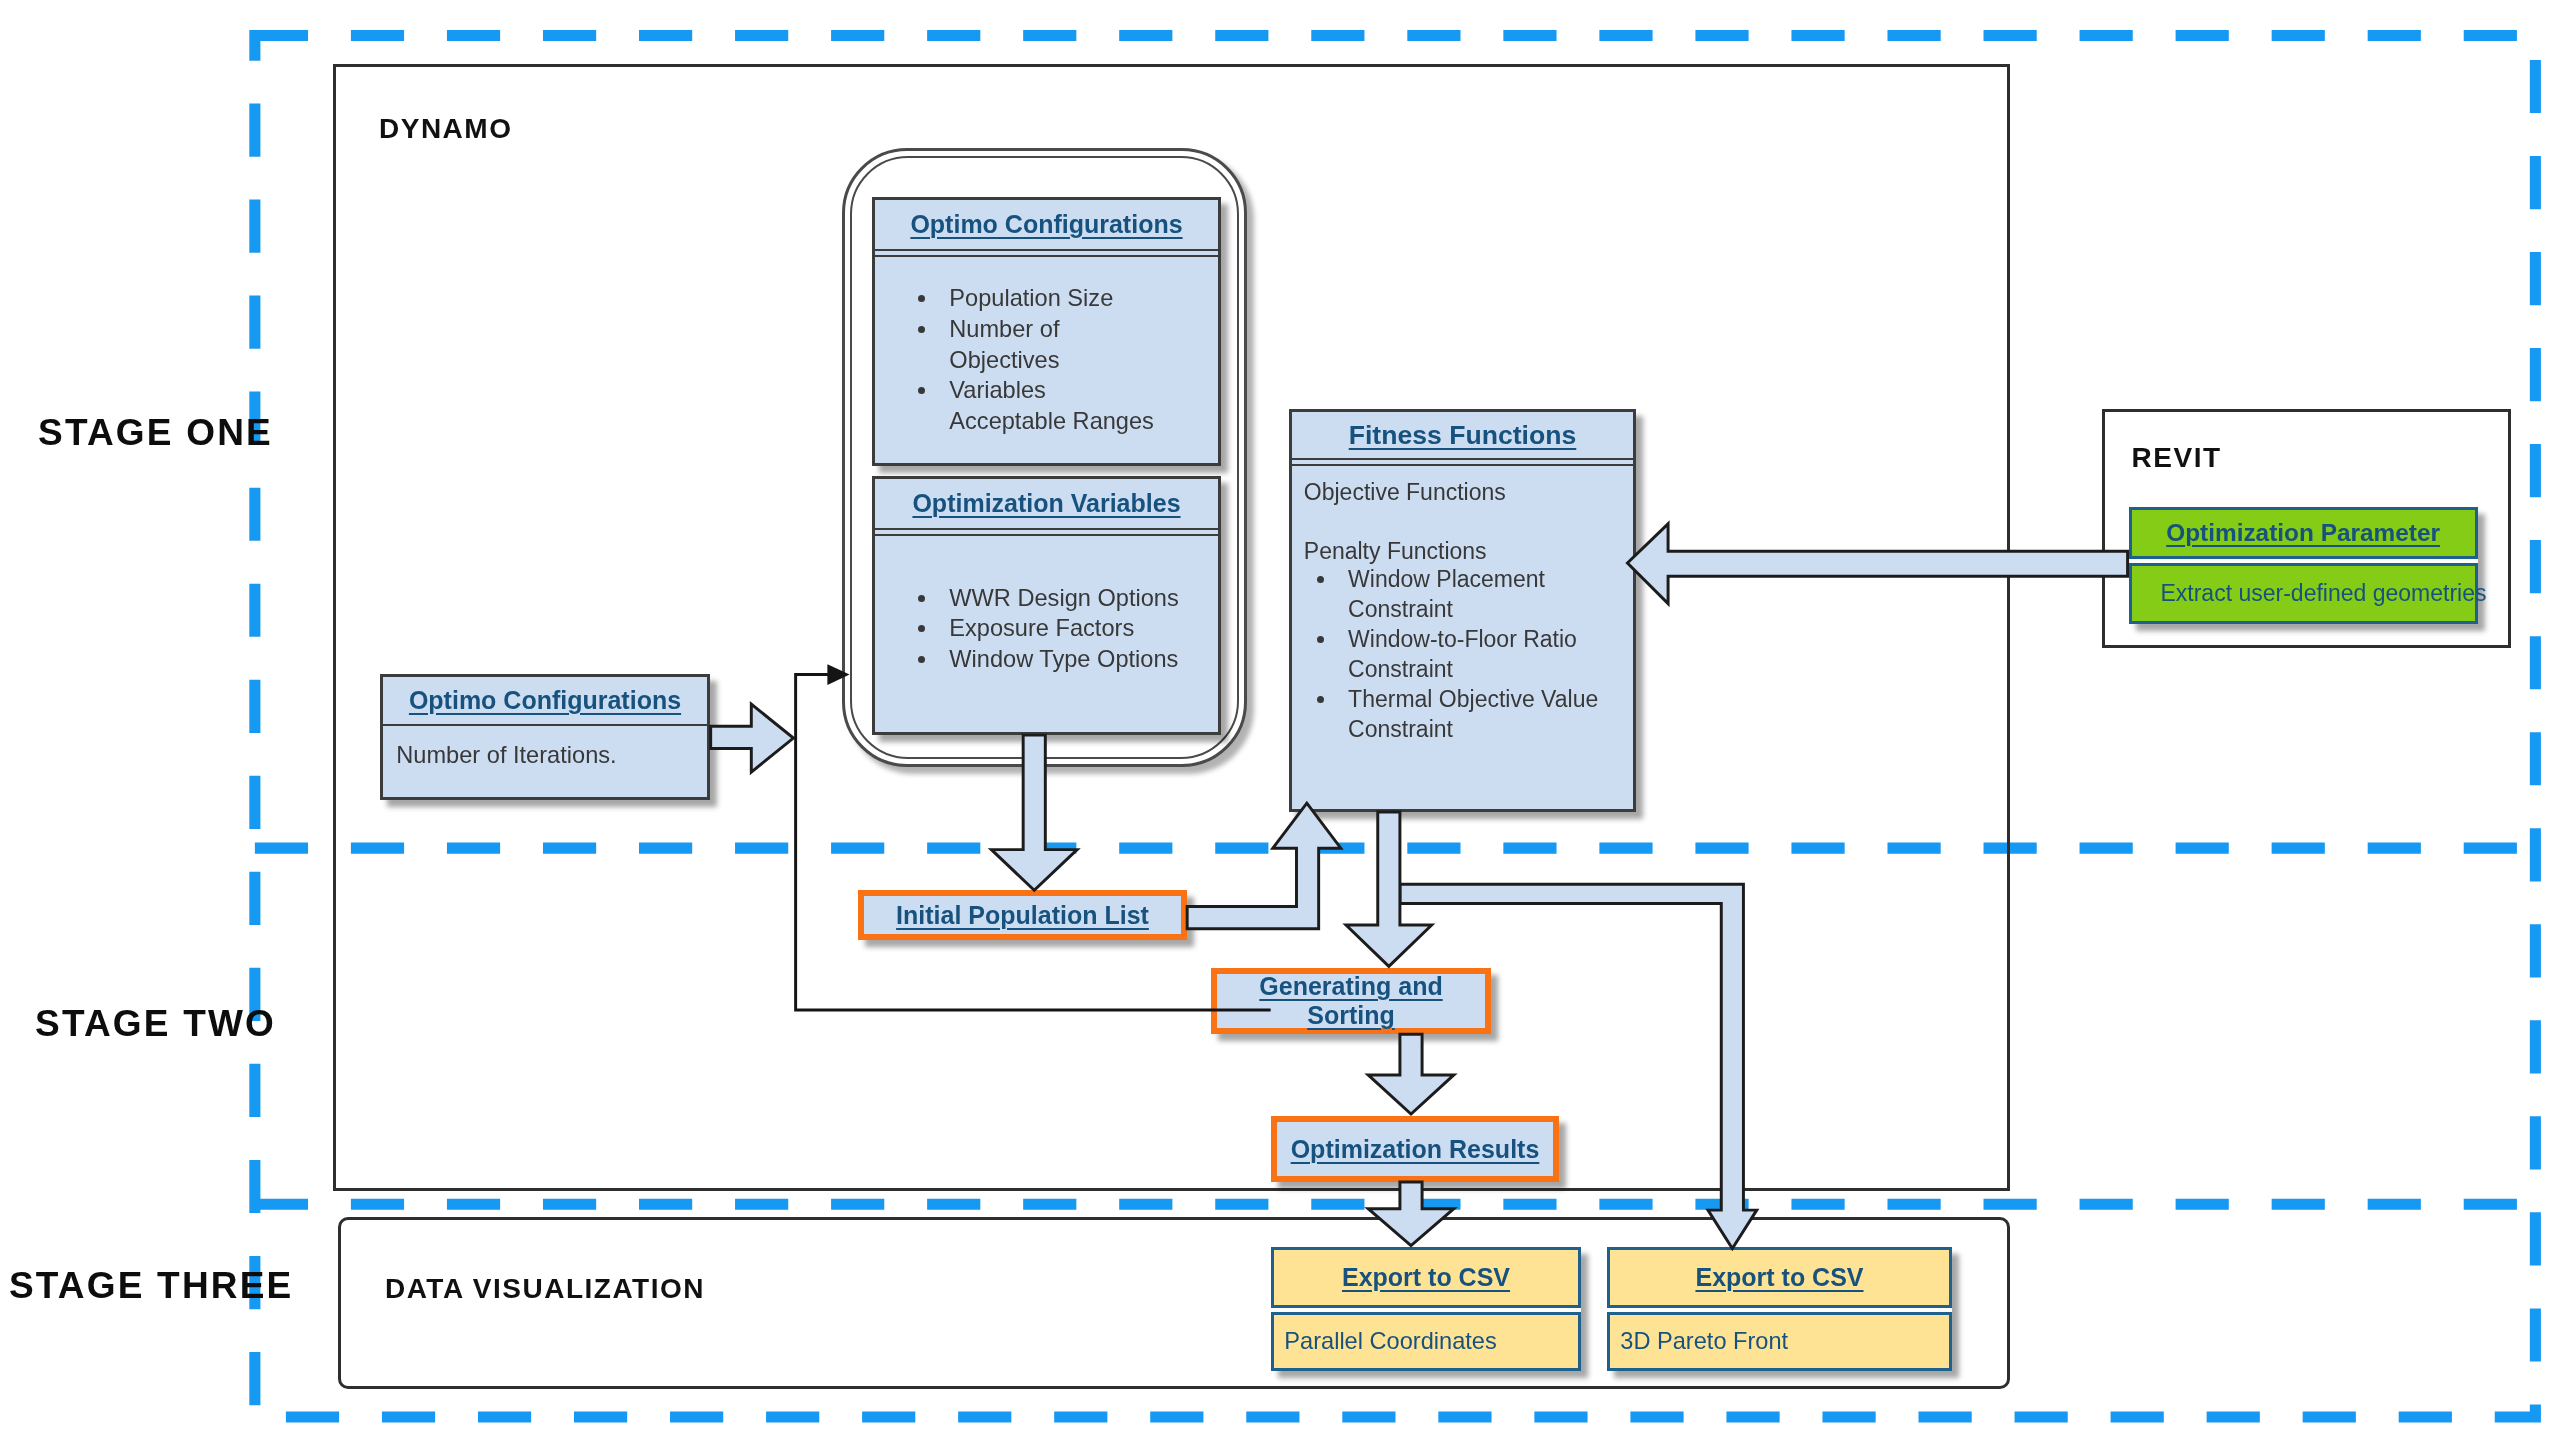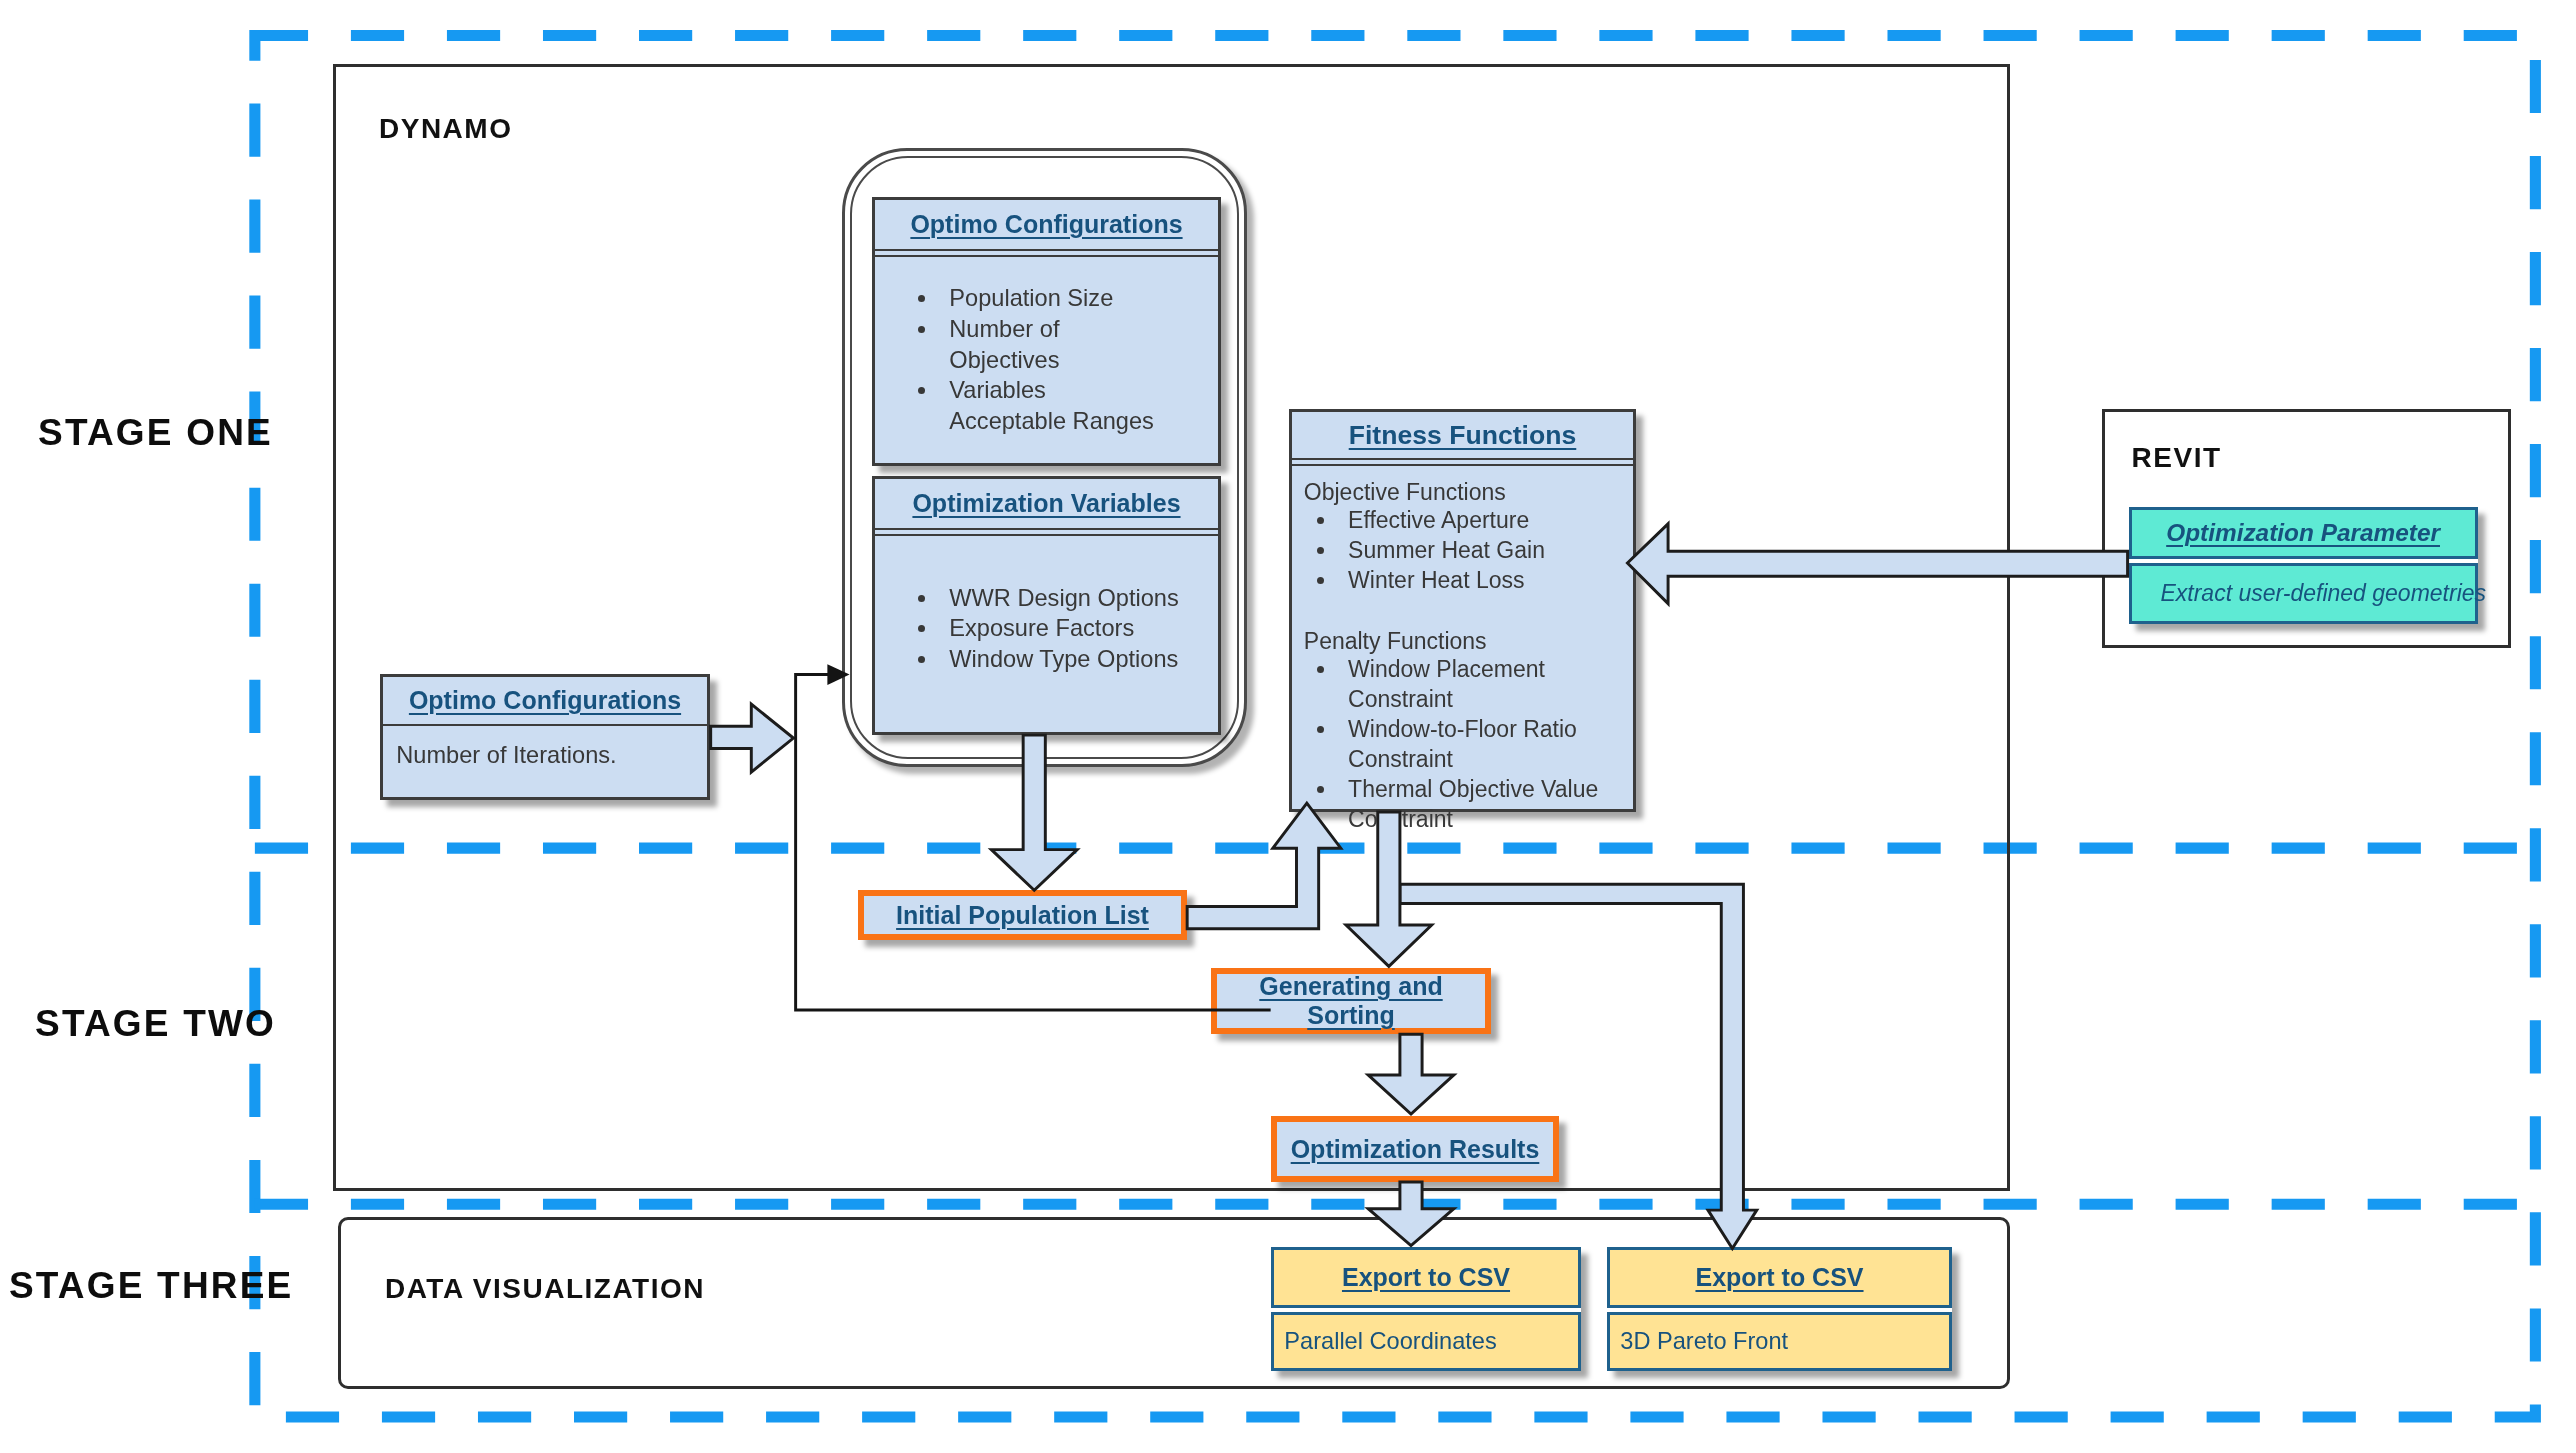--- a/index.html
+++ b/index.html
@@ -20,21 +20,21 @@
   .body-text{font-size:23.6px;color:#383838;}
   .blue-text{color:#17527e;}
   ul.blt{margin:0;padding-left:64px;}
   ul.blt li{font-size:23.6px;line-height:1.3;color:#383838;padding-left:10.3px;white-space:pre-line;margin:0;}
   .divider-gap{height:3.7px;}
   
   .round-outer{position:absolute;border:3px solid #4a4a4a;border-radius:65px;background:#ffffff;
                box-shadow:6.6px 6.6px 5.2px rgba(0,0,0,0.30);}
   .round-inner{position:absolute;left:5.2px;top:5.2px;right:5.2px;bottom:5.2px;border:2.2px solid #4a4a4a;border-radius:58px;}
   .export{background:#ffe394;}
-  .gray-fill{background:#5eead4;font-style:italic;}
+  .gray-fill{background:#84cc16;}
   .stack-gap{height:4.4px;}
   .centered{display:flex;align-items:center;justify-content:center;}
 </style>
 </head>
 <body>
 
 <div id="page">
 
   <svg width="2576" height="1454" viewBox="0 0 3487 1968">
     <rect x="345" y="48" width="3087" height="1870" fill="none" stroke="#1699f2" stroke-width="15" stroke-dasharray="72 58"></rect>
@@ -111,25 +111,20 @@
     </div>
   </div>
 
   <div class="node b-dark" style="left:1289px;top:409px;width:347px;height:403px;">
     <div class="centered" style="height:46px;border-bottom:2.2px solid #3c3c3c;">
       <span class="hdr" style="font-size:26.6px;">Fitness Functions</span>
     </div>
     <div class="divider-gap"></div>
     <div style="border-top:2.2px solid #3c3c3c;padding:13.3px 3px 0 11.8px;">
       <div class="body-text" style="font-size:23px;">Objective Functions</div>
-      <ul class="blt" style="padding-left:34px;">
-        <li style="font-size:23px;">Effective Aperture</li>
-        <li style="font-size:23px;">Summer Heat Gain</li>
-        <li style="font-size:23px;">Winter Heat Loss</li>
-      </ul>
       <div class="body-text" style="font-size:23px;margin-top:32.5px;">Penalty Functions</div>
       <ul class="blt" style="padding-left:34px;">
         <li style="font-size:23px;">Window Placement Constraint</li>
         <li style="font-size:23px;">Window-to-Floor Ratio
 Constraint</li>
         <li style="font-size:23px;">Thermal Objective Value
 Constraint</li>
       </ul>
     </div>
   </div>

